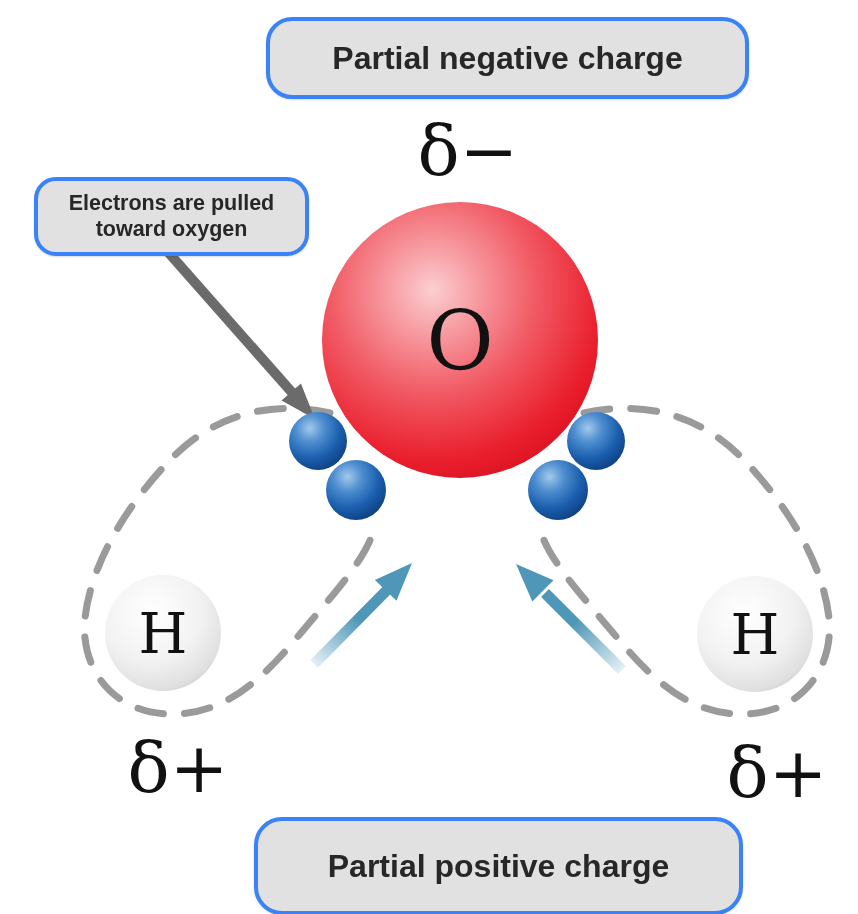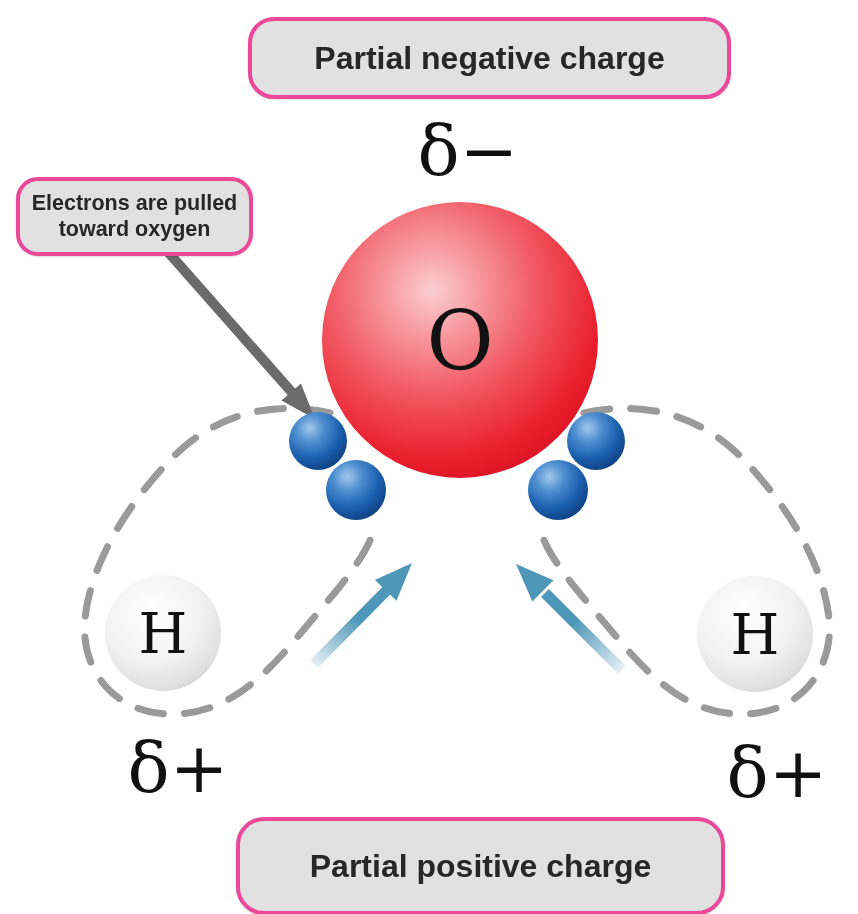--- a/index.html
+++ b/index.html
@@ -2,28 +2,29 @@
 <html><head>
 <meta charset="utf-8">
 <style>
   html,body{margin:0;padding:0;background:#fff;}
   .stage{
     position:relative;width:858px;height:914px;background:#ffffff;
     font-family:"Liberation Sans",sans-serif;overflow:hidden;
   }
   .label-box{
     position:absolute;box-sizing:border-box;
-    background:#e1e1e1;border:4px solid #ec4899;
+    background:#e1e1e1;border:4px solid #3b82f6;
     display:flex;align-items:center;justify-content:center;
     color:#272727;font-weight:700;text-align:center;
     box-shadow:0 1px 2px rgba(0,0,0,.15);
+    margin-left:18px;
   }
   .top-box{left:248px;top:17px;width:483px;height:82px;border-radius:26px;font-size:32px;}
   .bottom-box{left:236px;top:817px;width:489px;height:98px;border-radius:28px;font-size:32px;}
-  .callout-box{left:16px;top:177px;width:237px;height:79px;border-radius:22px;
+  .callout-box{left:16px;top:177px;width:275px;height:79px;border-radius:22px;
     font-size:21.5px;line-height:1.2;padding:4px 10px;}
   .delta{
     position:absolute;color:#111;text-align:center;
     font-family:"DejaVu Serif",serif;font-size:70px;line-height:90px;
   }
   .delta-minus{left:368px;top:106px;width:200px;height:90px;}
   .delta-plus-left{left:98px;top:723px;width:160px;height:90px;}
   .delta-plus-right{left:697px;top:728px;width:160px;height:90px;}
   svg.molecule{position:absolute;left:0;top:0;}
   .serif-letter{font-family:"DejaVu Serif","Liberation Serif",serif;fill:#111;}

